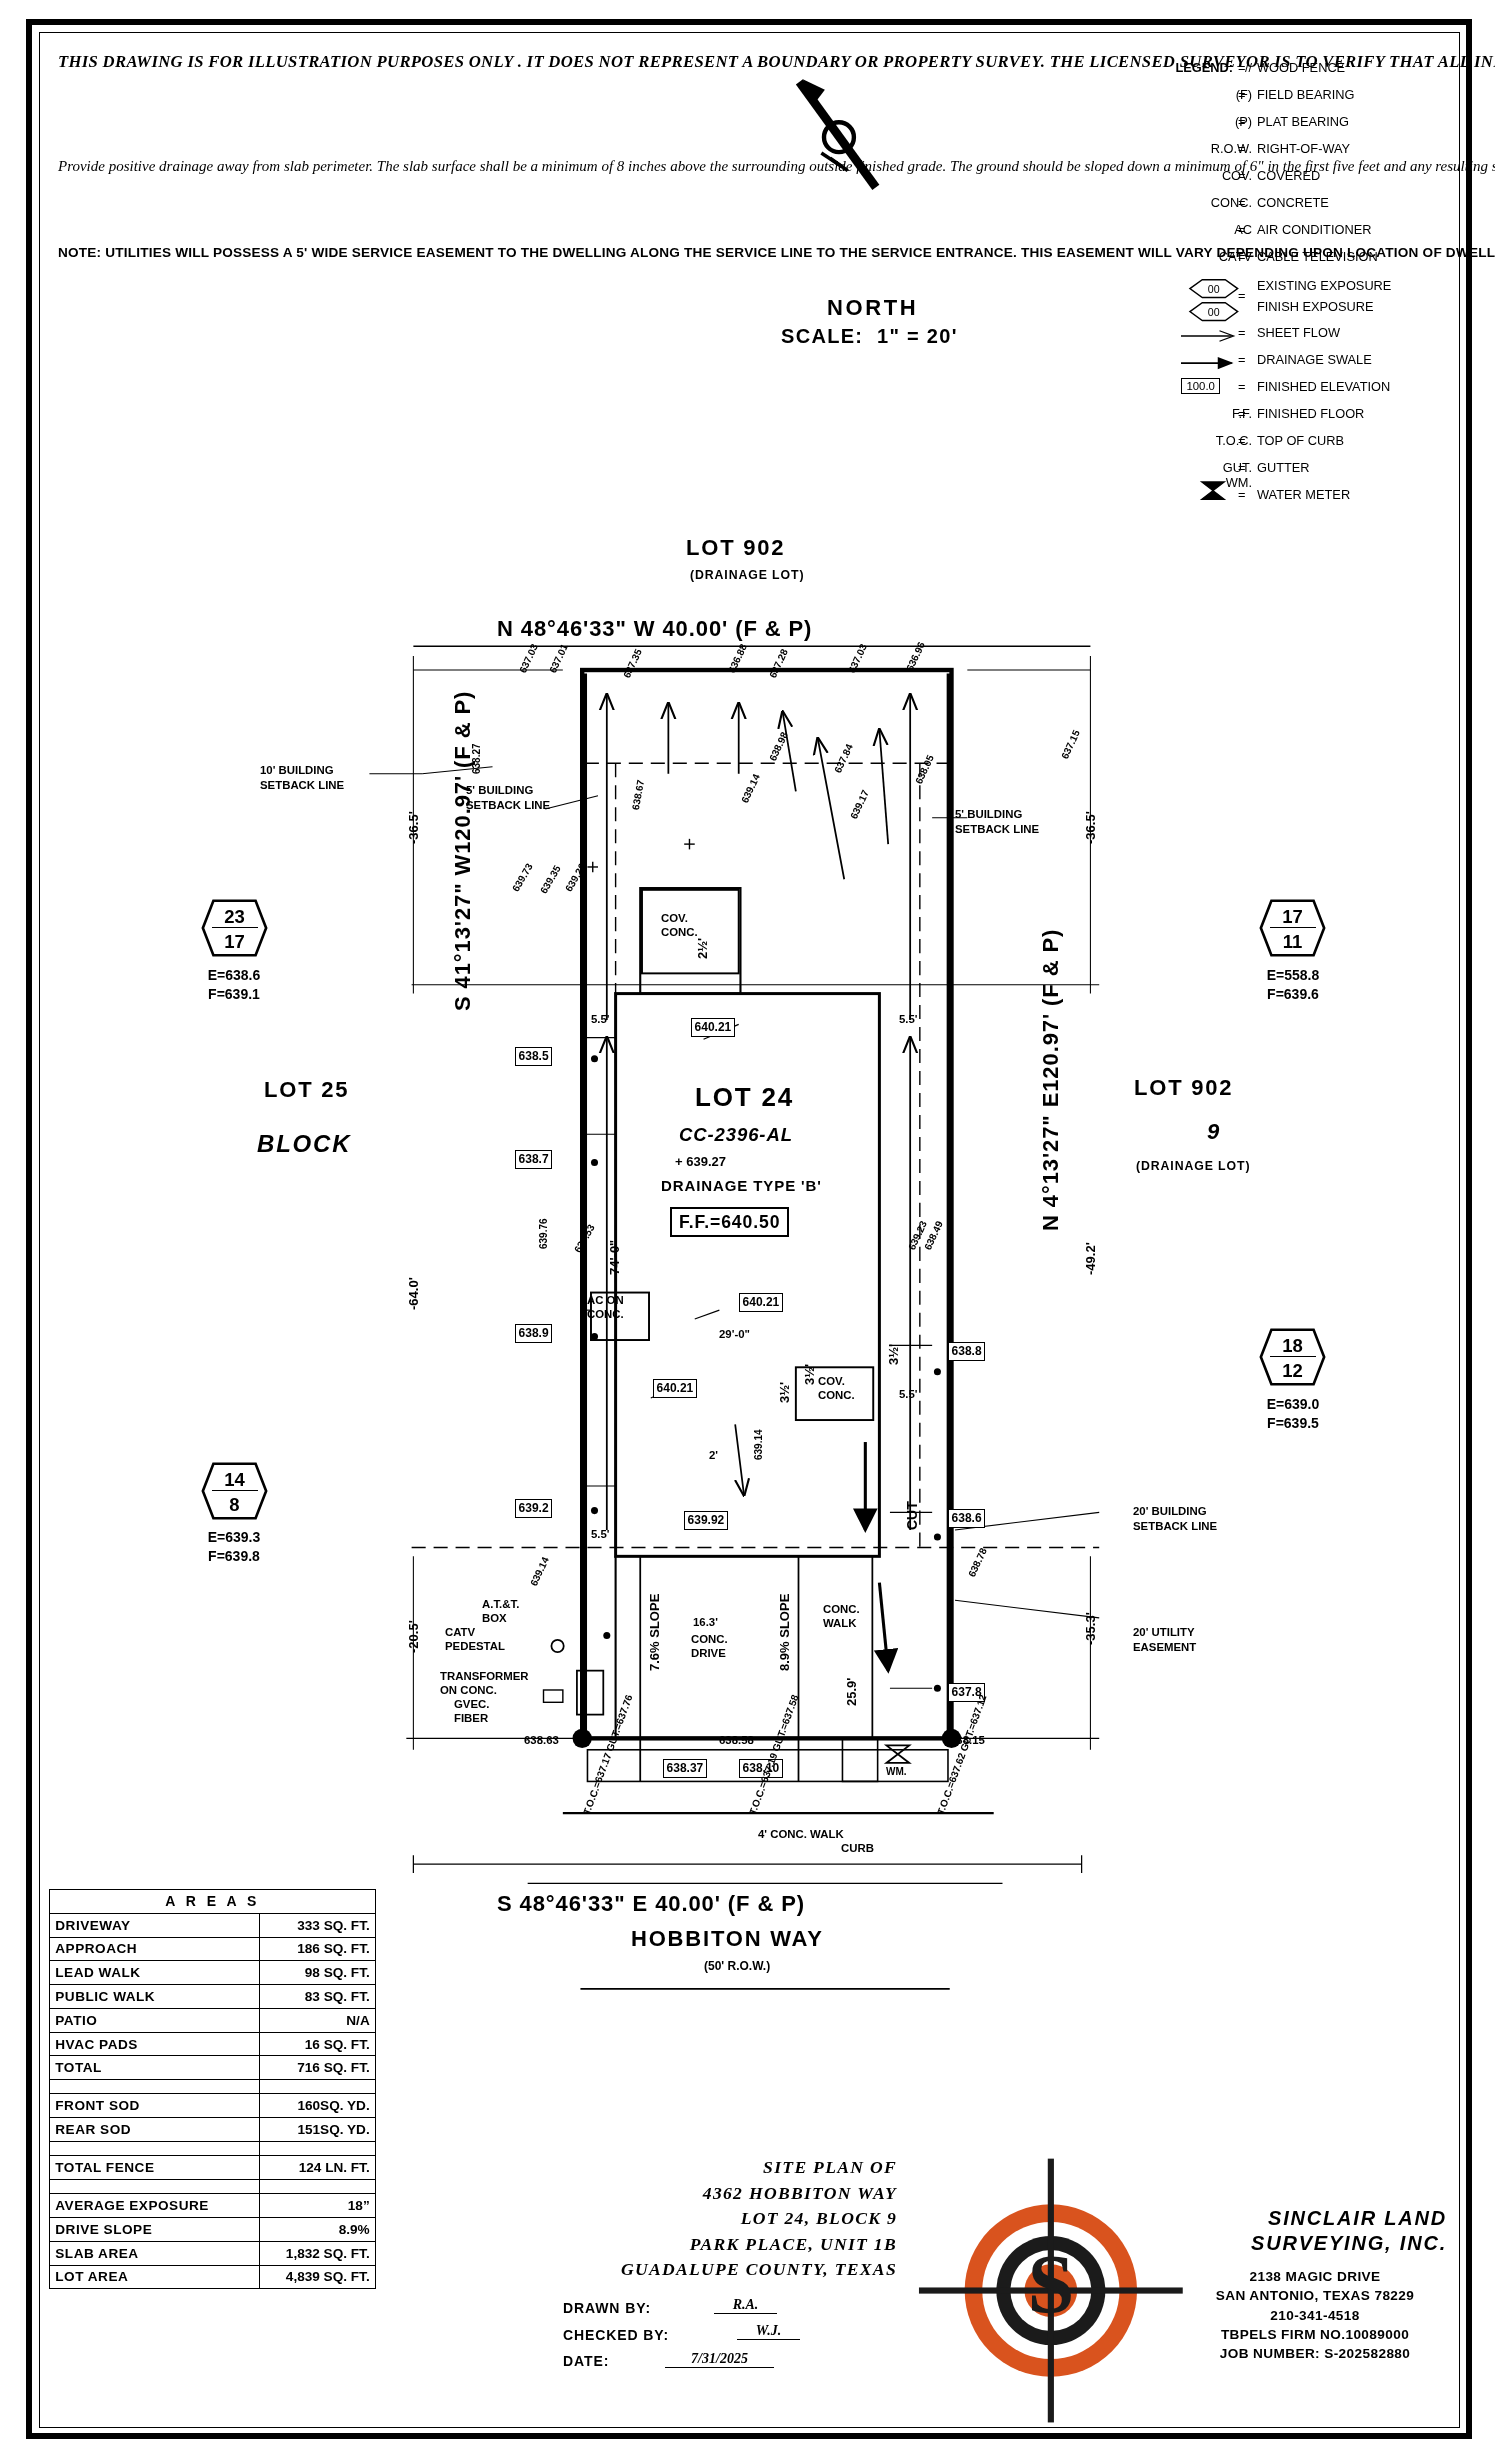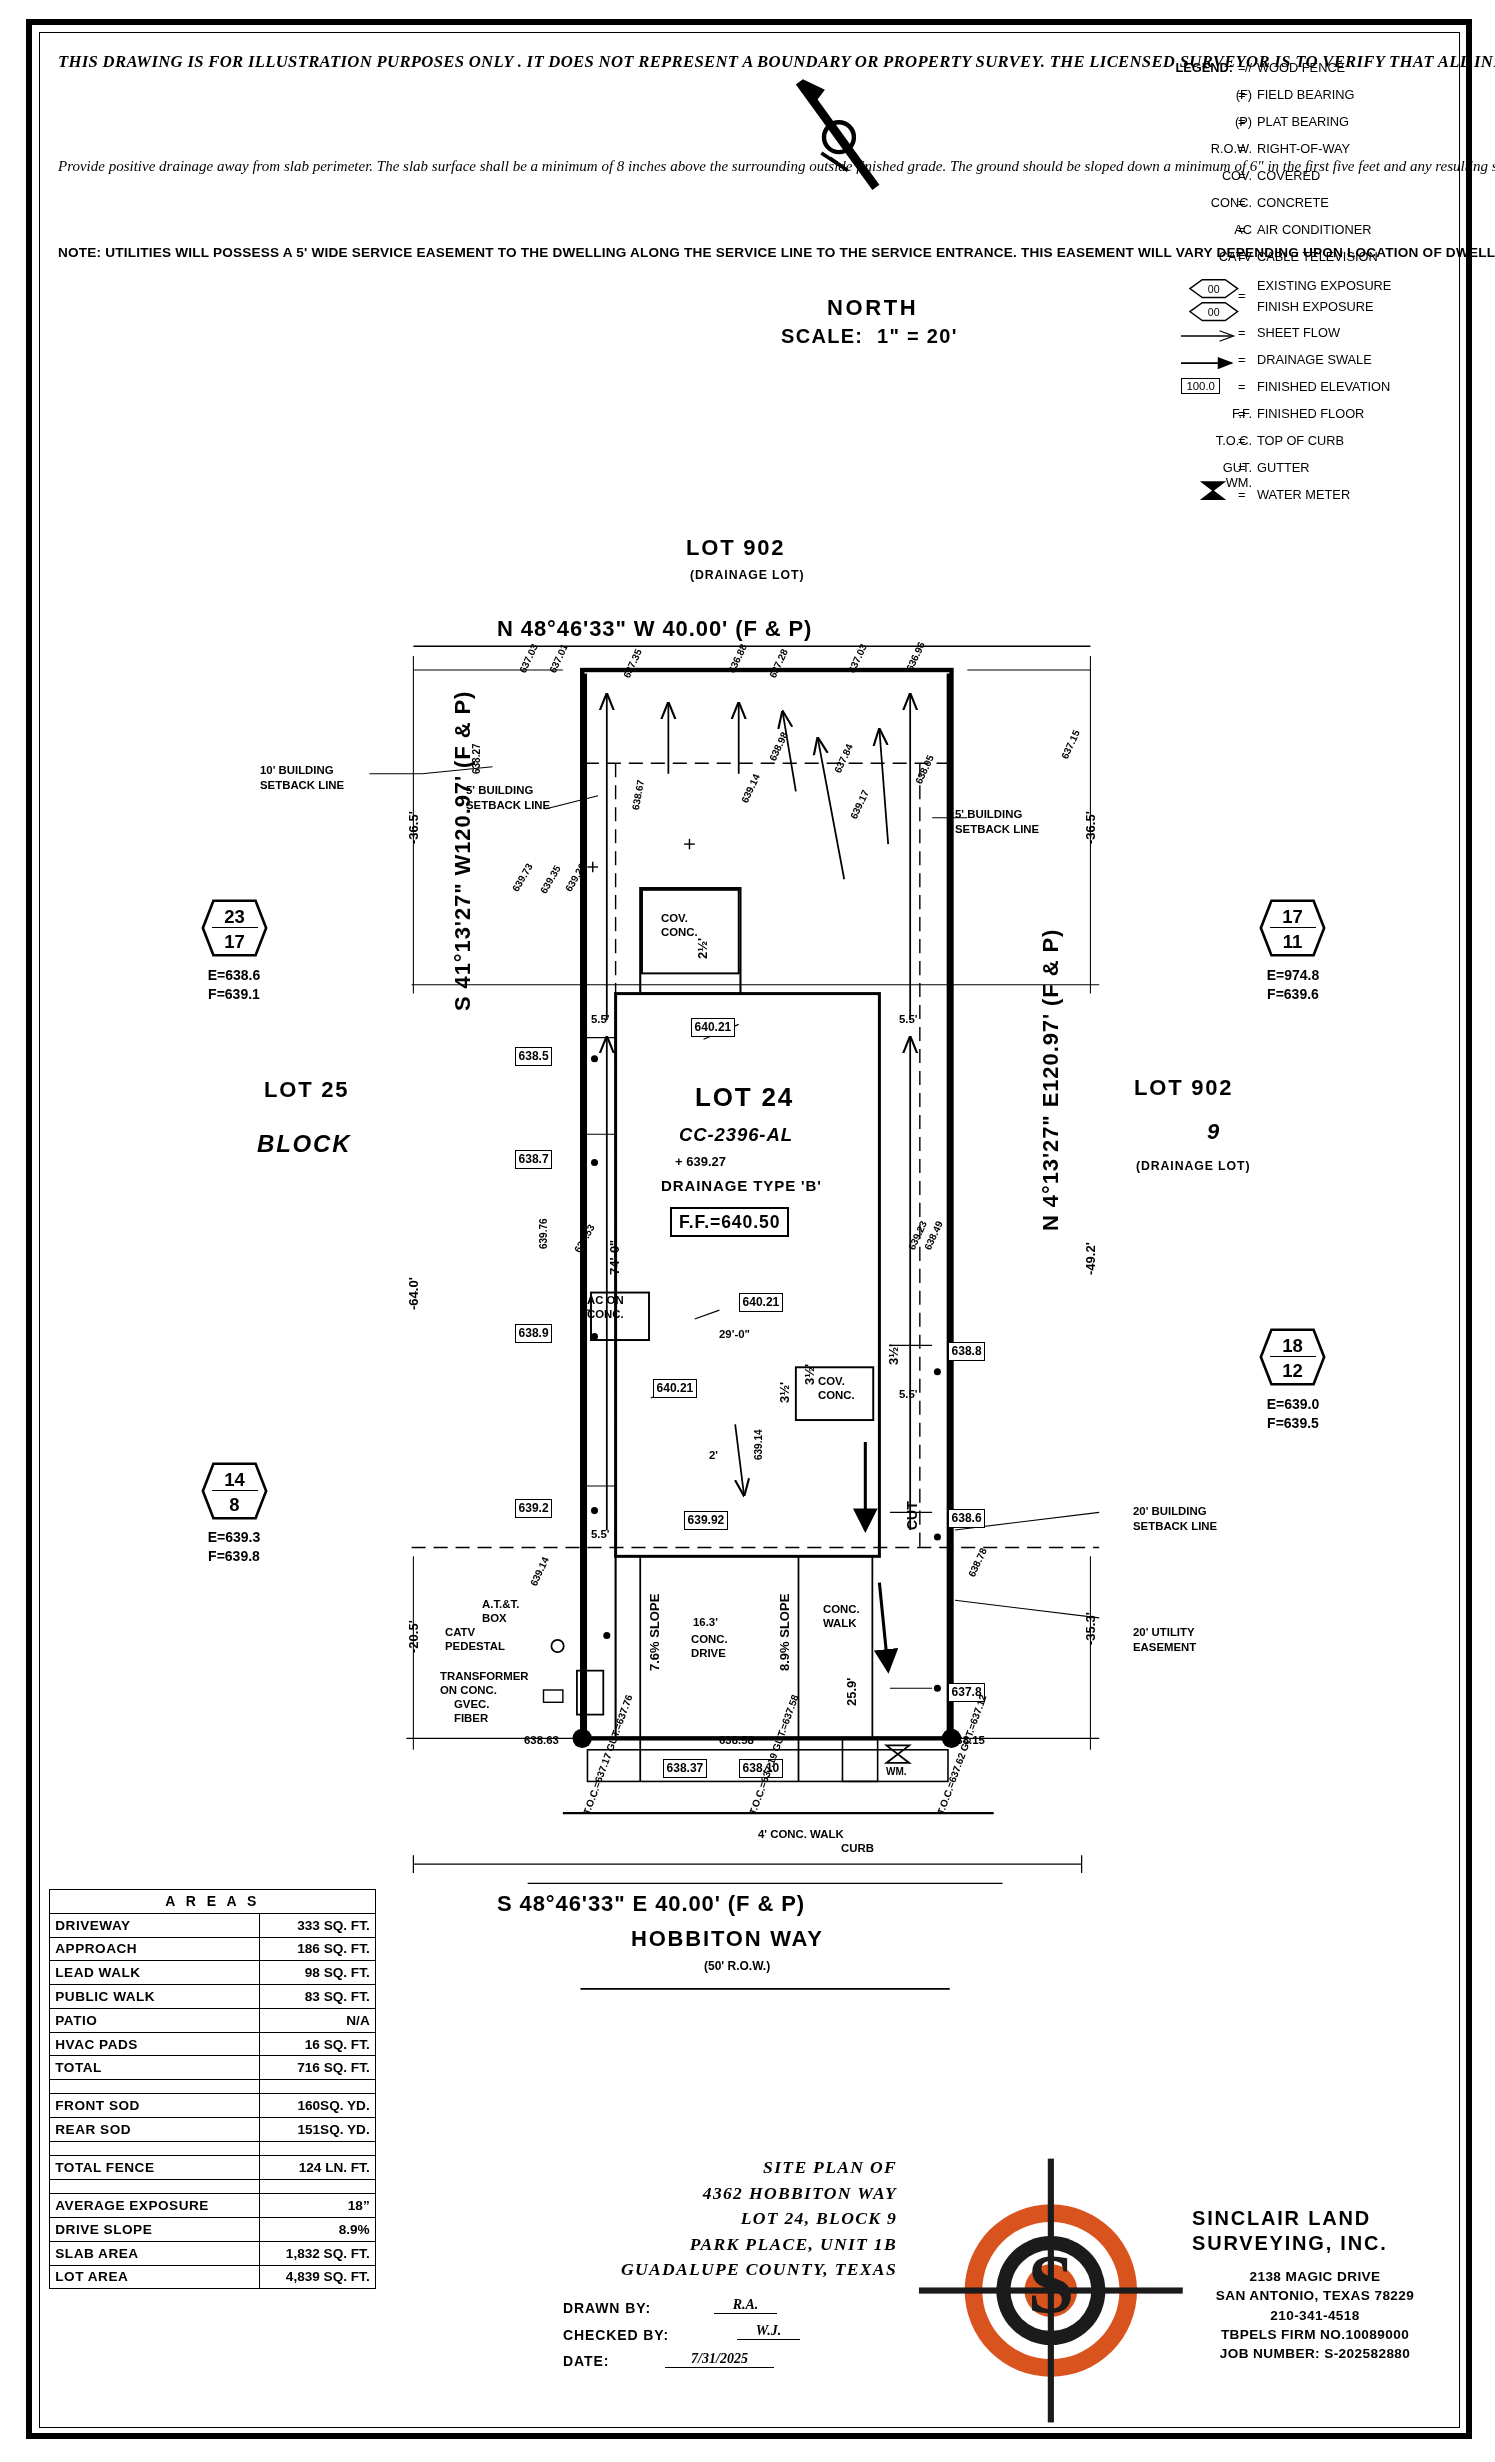--- a/index.html
+++ b/index.html
@@ -70,21 +70,21 @@
   #areas td.v{text-align:right;width:104px;}
   #areas .hdr td{text-align:center;letter-spacing:3.5px;font-size:14px;}
   #areas tr.gap td{height:8px;border-left:1.8px solid #000;border-right:1.8px solid #000;border-top:1.2px solid #000;border-bottom:1.2px solid #000;}
 
   
   .tb{position:absolute;left:528px;top:2155px;width:369px;text-align:right;font-size:17.6px;font-weight:bold;font-style:italic;letter-spacing:1.3px;line-height:1.45;font-family:"Liberation Serif",serif;}
   .tb2{position:absolute;left:563px;top:2295px;font-size:14px;font-weight:bold;letter-spacing:0.9px;line-height:1.9;}
   .tbv{position:absolute;font-size:14px;font-weight:bold;font-family:"Liberation Serif",serif;font-style:italic;}
   .ul{border-bottom:1.4px solid #000;}
 
-  .co-name{position:absolute;left:1192px;top:2206px;font-size:20px;font-weight:bold;letter-spacing:1.8px;line-height:1.25;text-align:left;width:255px;}
+  .co-name{position:absolute;left:1192px;top:2206px;font-size:20px;font-weight:bold;letter-spacing:1.8px;line-height:1.25;text-align:right;width:255px;font-style:italic;}
   .co-addr{position:absolute;left:1170px;top:2267px;width:290px;text-align:center;font-size:13.6px;font-weight:bold;line-height:1.42;letter-spacing:0.4px;}
 
   svg{position:absolute;left:0;top:0;overflow:visible;}
 </style>
 </head>
 <body>
 
 <div id="sheet">
   <div class="border-outer"></div>
   <div class="border-inner"></div>
@@ -383,21 +383,21 @@
   <div class="hexef" style="left:181px;top:966px;width:106px;"><span>E=638.6</span><br><span>F=639.1</span></div>
 
   <div class="hex" style="left:1259px;top:899px;">
     <svg class="shape" viewBox="0 0 76 66">
         <polygon points="14,2 62,2 74,33 62,64 14,64 2,33" fill="none" stroke="#000" stroke-width="3"></polygon>
       </svg>
     <div class="n1">17</div>
     <div class="ln"></div>
     <div class="n2">11</div>
   </div>
-  <div class="hexef" style="left:1240px;top:966px;width:106px;"><span>E=974.8</span><br><span>F=639.6</span></div>
+  <div class="hexef" style="left:1240px;top:966px;width:106px;"><span>E=558.8</span><br><span>F=639.6</span></div>
 
   <div class="hex" style="left:1259px;top:1328px;">
     <svg class="shape" viewBox="0 0 76 66">
         <polygon points="14,2 62,2 74,33 62,64 14,64 2,33" fill="none" stroke="#000" stroke-width="3"></polygon>
       </svg>
     <div class="n1">18</div>
     <div class="ln"></div>
     <div class="n2">12</div>
   </div>
   <div class="hexef" style="left:1240px;top:1395px;width:106px;"><span>E=639.0</span><br><span>F=639.5</span></div>

